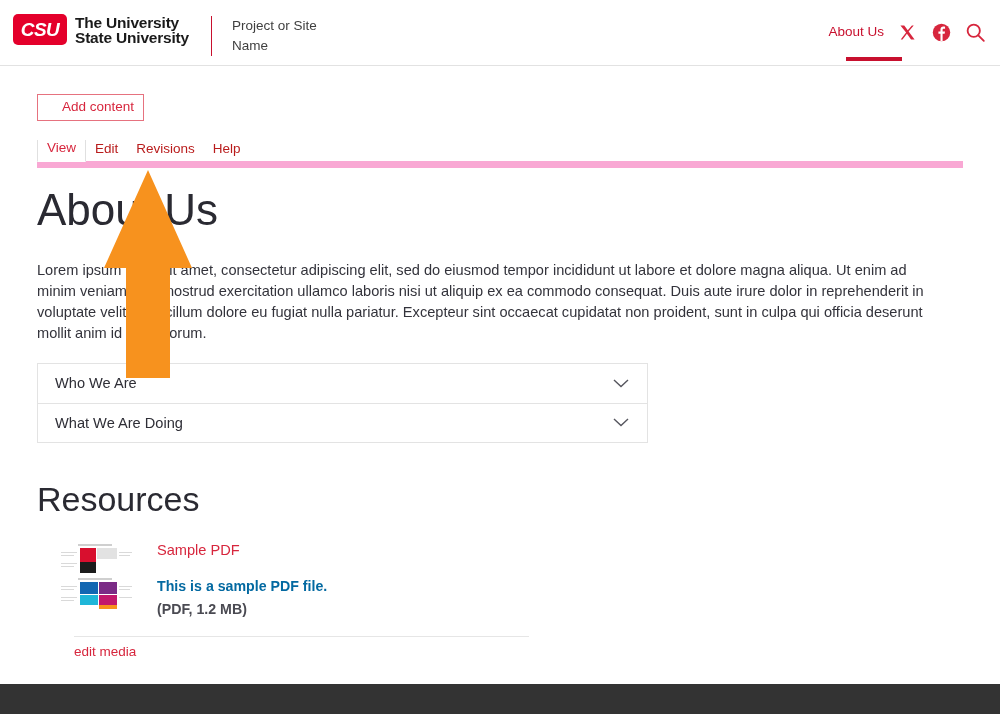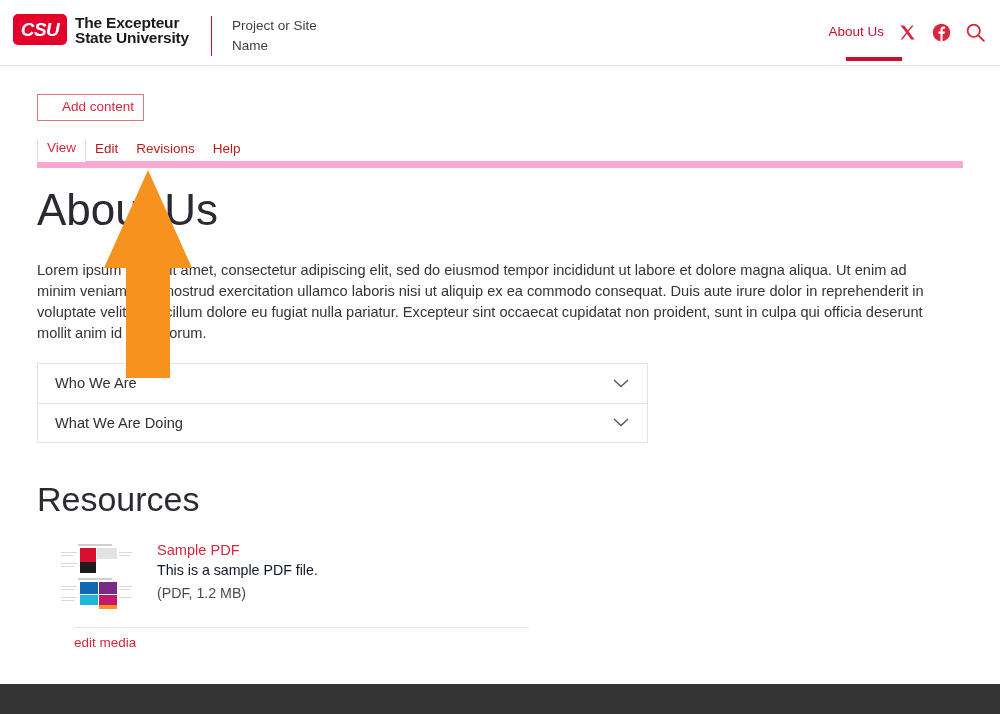--- a/index.html
+++ b/index.html
@@ -235,29 +235,31 @@
   .res-info { margin-left: 23px; }
   .res-title {
     color: #d7263d;
     font-size: 14.6px;
     text-decoration: none;
     display: block;
     line-height: 18px;
   }
   .res-desc {
     font-size: 14.2px;
-    color: #0f172a;
-    margin-top: 2px;
+    color: #0369a1;
+    margin-top: 18px;
     line-height: 18px;
+    font-weight: bold;
   }
   .res-meta {
     font-size: 14.2px;
     color: #4a4a52;
     margin-top: 5px;
     line-height: 18px;
+    font-weight: bold;
   }
 
   .media-divider {
     width: 455px;
     height: 1px;
     background: #e6e6e6;
     margin: 18px 0 0 37px;
   }
   .edit-media {
     display: inline-block;
@@ -290,21 +292,21 @@
 </head>
 <body>
 
 <div class="site-header">
 
   <div class="brand">
     <div class="csu-mark">
       <span>CSU</span>
     </div>
     <div class="brand-words">
-      <div>The Excepteur</div>
+      <div>The University</div>
       <div>State University</div>
     </div>
   </div>
 
   <div class="brand-divider"></div>
 
   <div class="project-name">Project or Site Name</div>
 
   <div class="header-right">
     <a class="nav-link" href="#">About Us</a>

